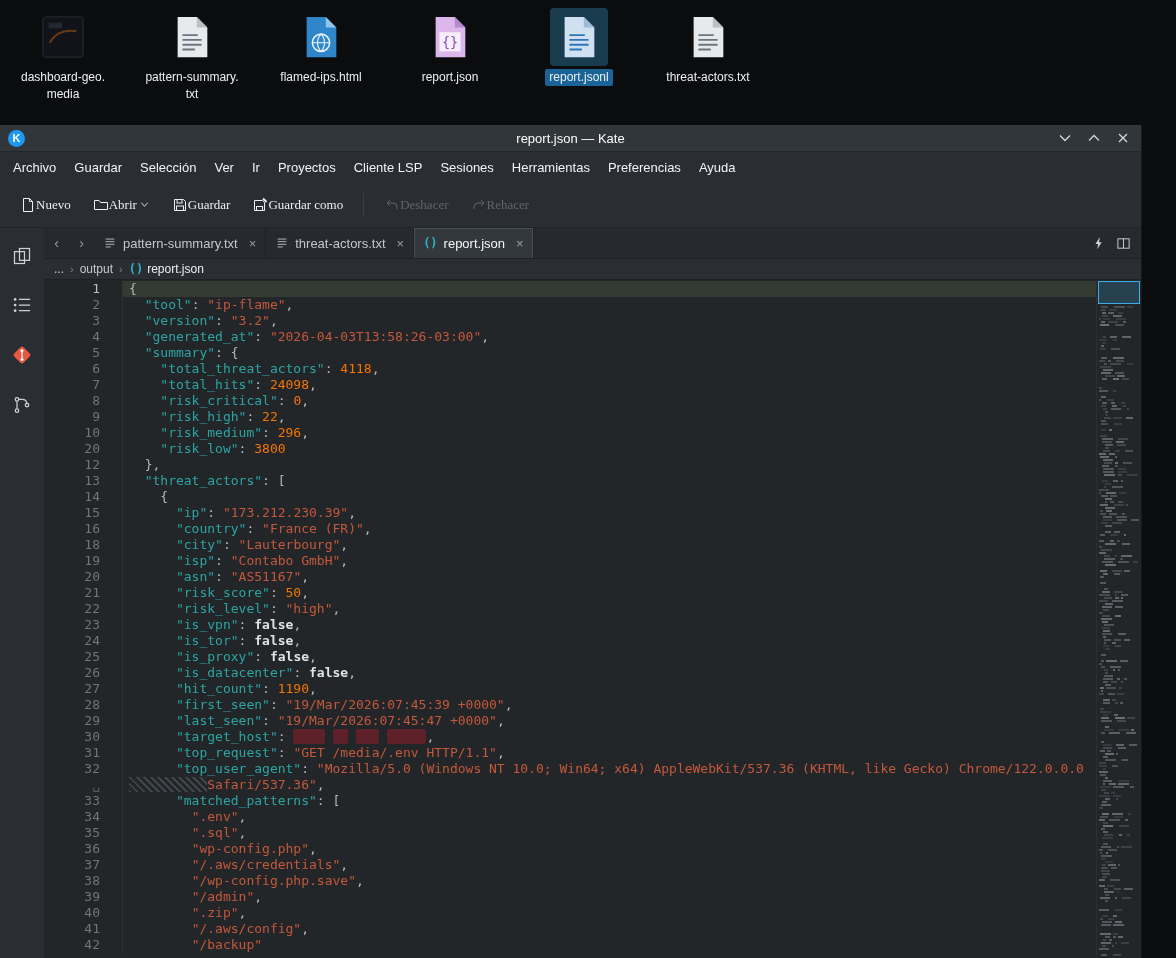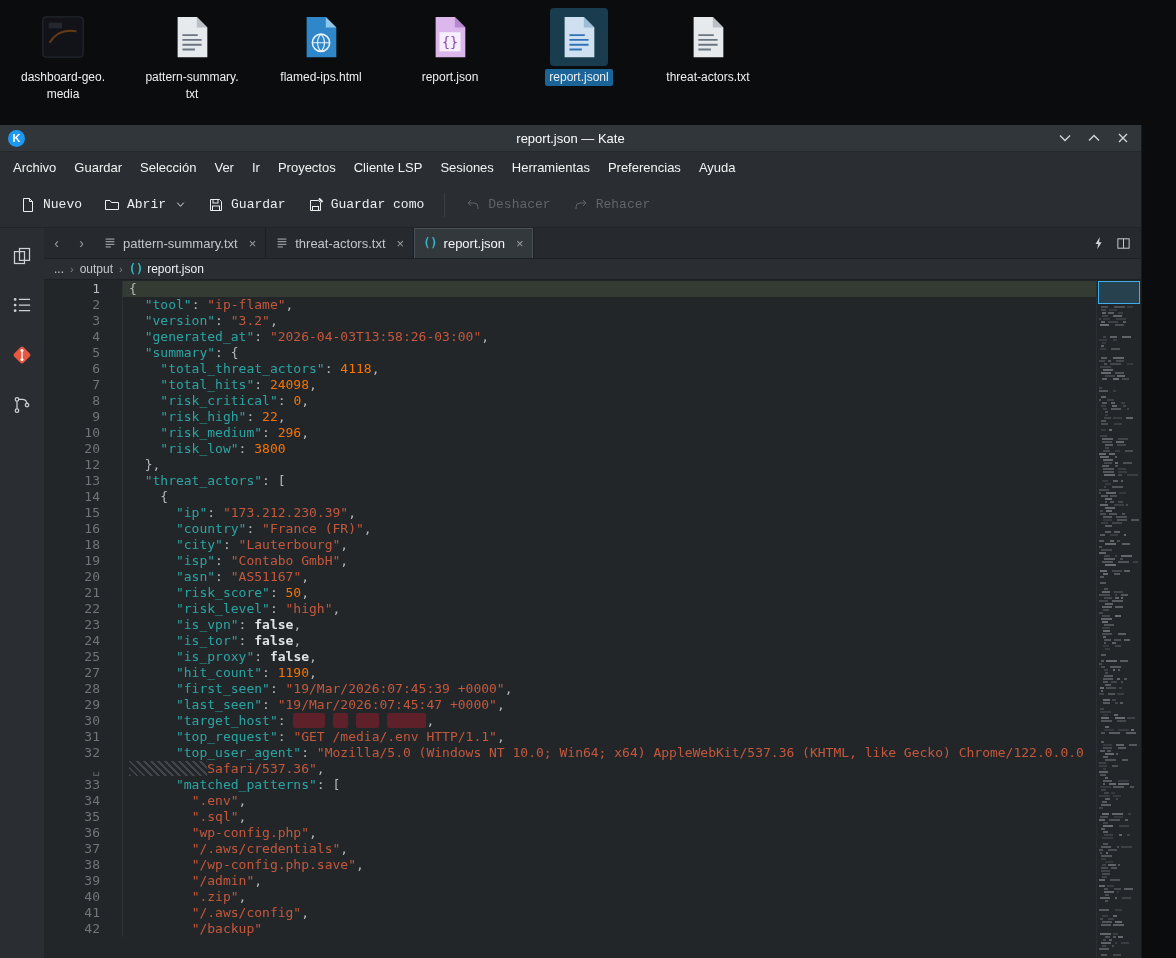--- a/index.html
+++ b/index.html
@@ -24,22 +24,22 @@
       font-weight:bold;font-size:11px;display:flex;align-items:center;justify-content:center;z-index:1;}
   .tb-title{position:absolute;left:0;right:0;text-align:center;font-size:13px;color:#fcfcfc;}
   .win-btns{margin-left:auto;display:flex;gap:9px;padding-right:8px;z-index:1;}
   .win-btn{background:none;border:none;padding:2px;color:#d4d8db;display:flex;align-items:center;}
 
   .menubar{flex:0 0 30px;height:30px;display:flex;align-items:center;padding-left:4px;}
   .menu-item{background:none;border:none;color:#f1f3f4;font-size:13px;padding:4px 9px;font-family:inherit;text-align:right;}
 
   .toolbar{flex:0 0 45px;height:45px;display:flex;align-items:center;padding-left:10px;gap:2px;
       border-bottom:1px solid #212528;}
-  .tb-btn{display:flex;align-items:center;gap:7px;background:none;border:none;color:#eceef0;
-      font-size:13px;padding:8px 10px;font-family:Liberation Mono, monospace;}
+  .tb-btn{display:flex;align-items:center;background:none;border:none;color:#eceef0;
+      font-size:13px;padding:8px 10px;font-family:Liberation Serif, serif;}
   .tb-btn.disabled{color:#60656a;}
   .tb-sep{width:1px;height:24px;background:#3a3f44;margin:0 8px;}
   .chev{margin-left:2px;display:flex;}
 
   .main{flex:1;display:flex;min-height:0;}
   .sidebar{flex:0 0 44px;width:44px;display:flex;flex-direction:column;align-items:center;
       padding-top:16px;gap:22px;}
   .side-btn{background:none;border:none;color:#ccd1d5;padding:2px;}
 
   .content{flex:1;display:flex;flex-direction:column;min-width:0;}
@@ -371,20 +371,21 @@
             <div class="crow"><span class="ln">15</span><span class="fold"></span><span class="ctxt"><span class="tk-pl">      </span><span class="tk-k">"ip"</span><span class="tk-pl">: </span><span class="tk-s">"173.212.230.39"</span><span class="tk-pl">,</span></span></div>
             <div class="crow"><span class="ln">16</span><span class="fold"></span><span class="ctxt"><span class="tk-pl">      </span><span class="tk-k">"country"</span><span class="tk-pl">: </span><span class="tk-s">"France (FR)"</span><span class="tk-pl">,</span></span></div>
             <div class="crow"><span class="ln">18</span><span class="fold"></span><span class="ctxt"><span class="tk-pl">      </span><span class="tk-k">"city"</span><span class="tk-pl">: </span><span class="tk-s">"Lauterbourg"</span><span class="tk-pl">,</span></span></div>
             <div class="crow"><span class="ln">19</span><span class="fold"></span><span class="ctxt"><span class="tk-pl">      </span><span class="tk-k">"isp"</span><span class="tk-pl">: </span><span class="tk-s">"Contabo GmbH"</span><span class="tk-pl">,</span></span></div>
             <div class="crow"><span class="ln">20</span><span class="fold"></span><span class="ctxt"><span class="tk-pl">      </span><span class="tk-k">"asn"</span><span class="tk-pl">: </span><span class="tk-s">"AS51167"</span><span class="tk-pl">,</span></span></div>
             <div class="crow"><span class="ln">21</span><span class="fold"></span><span class="ctxt"><span class="tk-pl">      </span><span class="tk-k">"risk_score"</span><span class="tk-pl">: </span><span class="tk-n">50</span><span class="tk-pl">,</span></span></div>
             <div class="crow"><span class="ln">22</span><span class="fold"></span><span class="ctxt"><span class="tk-pl">      </span><span class="tk-k">"risk_level"</span><span class="tk-pl">: </span><span class="tk-s">"high"</span><span class="tk-pl">,</span></span></div>
             <div class="crow"><span class="ln">23</span><span class="fold"></span><span class="ctxt"><span class="tk-pl">      </span><span class="tk-k">"is_vpn"</span><span class="tk-pl">: </span><span class="tk-b">false</span><span class="tk-pl">,</span></span></div>
             <div class="crow"><span class="ln">24</span><span class="fold"></span><span class="ctxt"><span class="tk-pl">      </span><span class="tk-k">"is_tor"</span><span class="tk-pl">: </span><span class="tk-b">false</span><span class="tk-pl">,</span></span></div>
             <div class="crow"><span class="ln">25</span><span class="fold"></span><span class="ctxt"><span class="tk-pl">      </span><span class="tk-k">"is_proxy"</span><span class="tk-pl">: </span><span class="tk-b">false</span><span class="tk-pl">,</span></span></div>
+            <div class="crow"><span class="ln">26</span><span class="fold"></span><span class="ctxt"><span class="tk-pl">      </span><span class="tk-k">"is_datacenter"</span><span class="tk-pl">: </span><span class="tk-b">false</span><span class="tk-pl">,</span></span></div>
             <div class="crow"><span class="ln">27</span><span class="fold"></span><span class="ctxt"><span class="tk-pl">      </span><span class="tk-k">"hit_count"</span><span class="tk-pl">: </span><span class="tk-n">1190</span><span class="tk-pl">,</span></span></div>
             <div class="crow"><span class="ln">28</span><span class="fold"></span><span class="ctxt"><span class="tk-pl">      </span><span class="tk-k">"first_seen"</span><span class="tk-pl">: </span><span class="tk-s">"19/Mar/2026:07:45:39 +0000"</span><span class="tk-pl">,</span></span></div>
             <div class="crow"><span class="ln">29</span><span class="fold"></span><span class="ctxt"><span class="tk-pl">      </span><span class="tk-k">"last_seen"</span><span class="tk-pl">: </span><span class="tk-s">"19/Mar/2026:07:45:47 +0000"</span><span class="tk-pl">,</span></span></div>
             <div class="crow"><span class="ln">30</span><span class="fold"></span><span class="ctxt"><span class="tk-pl">      </span><span class="tk-k">"target_host"</span><span class="tk-pl">: </span><span class="tk-r">    </span><span class="tk-pl"> </span><span class="tk-r">  </span><span class="tk-pl"> </span><span class="tk-r">   </span><span class="tk-pl"> </span><span class="tk-r">     </span><span class="tk-pl">,</span></span></div>
             <div class="crow"><span class="ln">31</span><span class="fold"></span><span class="ctxt"><span class="tk-pl">      </span><span class="tk-k">"top_request"</span><span class="tk-pl">: </span><span class="tk-s">"GET /media/.env HTTP/1.1"</span><span class="tk-pl">,</span></span></div>
             <div class="crow"><span class="ln">32</span><span class="fold"></span><span class="ctxt"><span class="tk-pl">      </span><span class="tk-k">"top_user_agent"</span><span class="tk-pl">: </span><span class="tk-s">"Mozilla/5.0 (Windows NT 10.0; Win64; x64) AppleWebKit/537.36 (KHTML, like Gecko) Chrome/122.0.0.0</span></span></div>
             <div class="crow"><span class="ln wrapmark">␣</span><span class="fold"></span><span class="ctxt"><span class="tk-h">          </span><span class="tk-s">Safari/537.36"</span><span class="tk-pl">,</span></span></div>
             <div class="crow"><span class="ln">33</span><span class="fold"></span><span class="ctxt"><span class="tk-pl">      </span><span class="tk-k">"matched_patterns"</span><span class="tk-pl">: [</span></span></div>
             <div class="crow"><span class="ln">34</span><span class="fold"></span><span class="ctxt"><span class="tk-pl">        </span><span class="tk-s">".env"</span><span class="tk-pl">,</span></span></div>
             <div class="crow"><span class="ln">35</span><span class="fold"></span><span class="ctxt"><span class="tk-pl">        </span><span class="tk-s">".sql"</span><span class="tk-pl">,</span></span></div>

